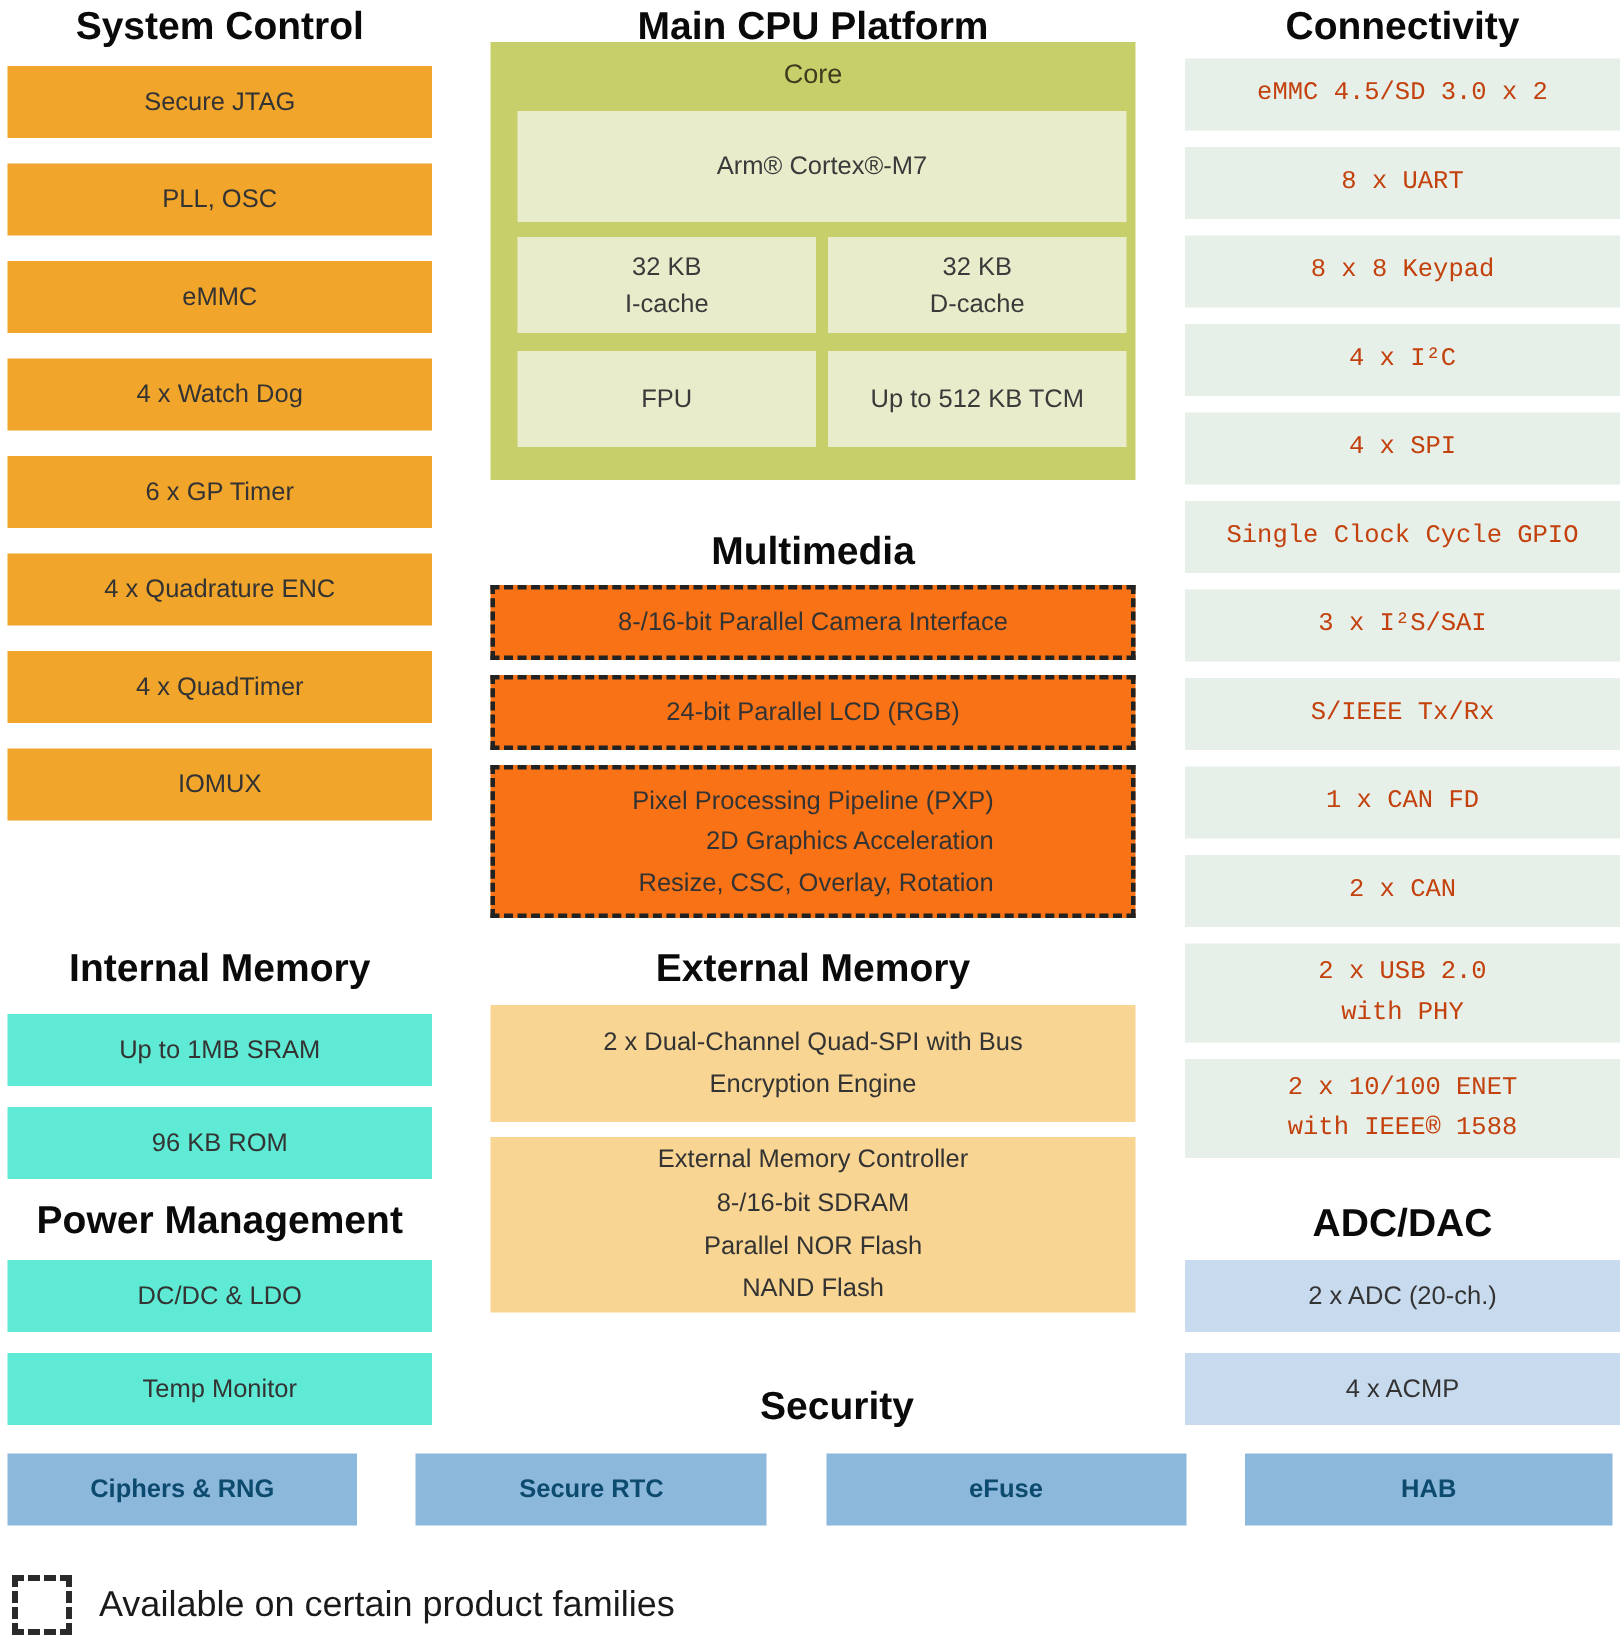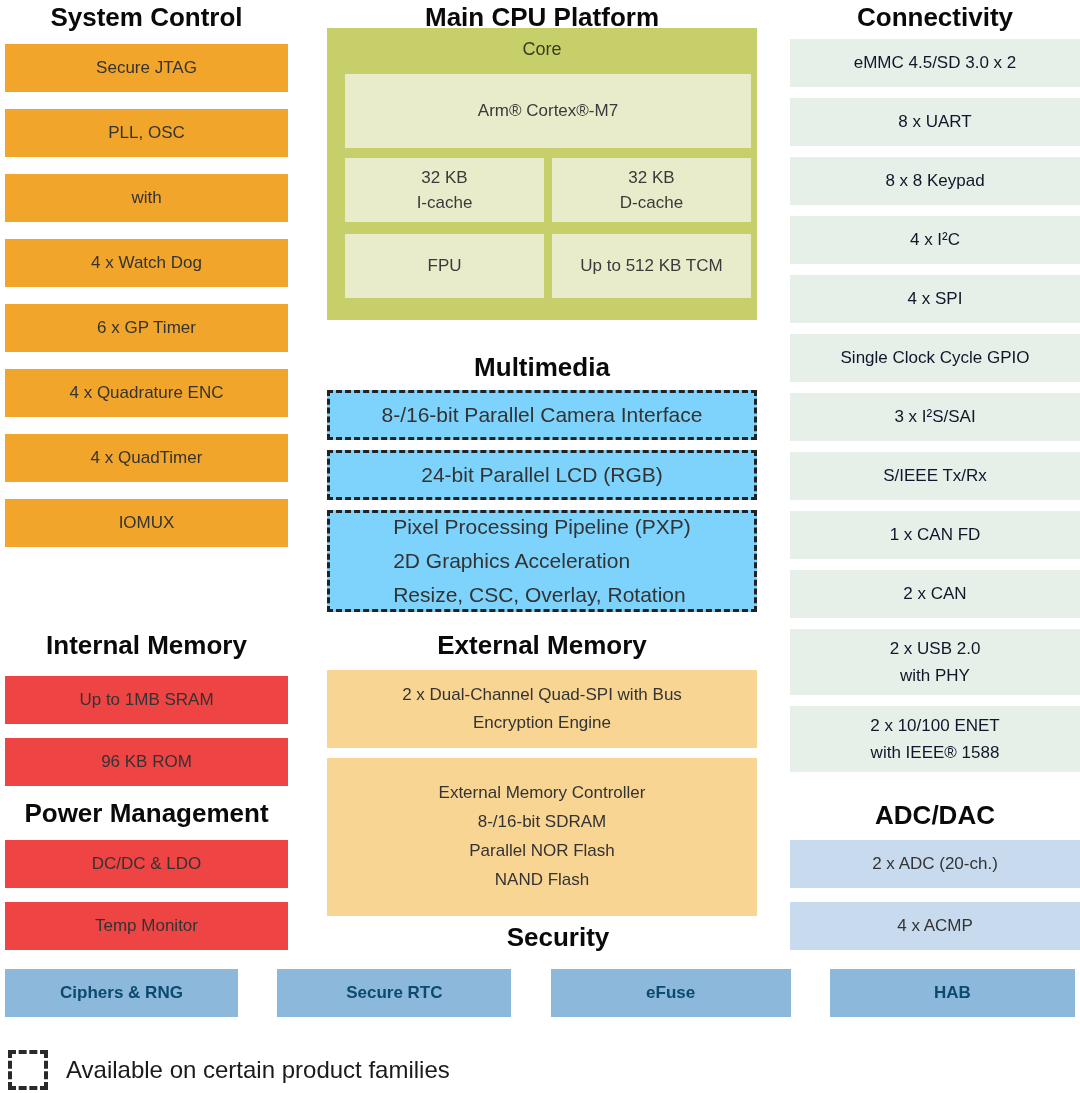--- a/index.html
+++ b/index.html
@@ -19,49 +19,49 @@
   .block{
     display:flex;align-items:center;justify-content:center;text-align:center;
     font-size:17px;line-height:1.6;box-sizing:border-box;white-space:pre-line;
   }
   
   .stack{position:absolute;left:0;width:100%;display:flex;flex-direction:column;}
   .stack-sc{top:44px;gap:17px;}
   .stack-sc .block{height:48px;background:#F2A52B;}
   .stack-im{top:676px;gap:14px;}
   .stack-pm{top:840px;gap:14px;}
-  .lblue .block{height:48px;background:#ef4444;}
+  .lblue .block{height:48px;background:#5eead4;}
   
   .cpu-box{
     position:absolute;top:28px;left:0;width:100%;height:292px;
     background:#C6CF69;box-sizing:border-box;padding-top:8px;
   }
   .core-label{height:26px;line-height:26px;text-align:center;font-size:18px;color:#3c3c1e;}
   .cpu-cell{background:#E9ECCB;display:flex;align-items:center;justify-content:center;
     text-align:center;font-size:17px;line-height:1.5;white-space:pre-line;color:#3a3a3a;}
   .cpu-row{margin:0 6px 0 18px;display:flex;gap:8px;}
   .cpu-arm{margin-top:12px;height:74px;}
   .cpu-caches{margin-top:10px;height:64px;}
   .cpu-fpu{margin-top:12px;height:64px;}
   .cpu-row .cpu-cell{flex:1;height:100%;}
   .cpu-arm .cpu-cell{width:100%;}
   .mm-stack{position:absolute;top:390px;left:0;width:100%;}
   .mm-block{
-    background:#7dd3fc;border:3px dashed #222222;
-    display:flex;align-items:center;justify-content:center;text-align:left;
-    font-size:21px;line-height:1.6;box-sizing:border-box;white-space:pre-line;
+    background:#f97316;border:3px dashed #222222;
+    display:flex;align-items:center;justify-content:center;text-align:right;
+    font-size:17px;line-height:1.6;box-sizing:border-box;white-space:pre-line;
   }
   .mm1{height:50px;}
   .mm2{height:50px;margin-top:10px;}
   .mm3{height:102px;margin-top:10px;line-height:1.62;}
   .em1{position:absolute;top:670px;left:0;width:100%;height:78px;background:#F9D593;line-height:1.62;}
-  .em2{position:absolute;top:758px;left:0;width:100%;height:158px;background:#F9D593;line-height:1.7;}
+  .em2{position:absolute;top:758px;left:0;width:100%;height:117px;background:#F9D593;line-height:1.7;}
   
   .stack-conn{top:39px;gap:11px;}
-  .stack-conn .block{height:48px;background:#E7EFE9;color:#0f172a;}
+  .stack-conn .block{height:48px;background:#E7EFE9;color:#c2410c;font-family:Liberation Mono, monospace;}
   .stack-conn .block.tall{height:66px;}
   .stack-adc{top:840px;gap:14px;}
   .stack-adc .block{height:48px;background:#C8DBEE;}
   
   .sec-title-security{left:343px;width:430px;top:920px;}
   .security-row{
     position:absolute;left:5px;top:969px;width:1070px;height:48px;
     display:grid;grid-template-columns:233px 234px 240px 245px;justify-content:space-between;
   }
   .security-row .block{height:48px;background:#8CB8DC;font-weight:bold;color:#0c4a6e;}
@@ -78,21 +78,21 @@
 </head>
 <body>
 
 <div>
 
   <div class="col col-left">
     <div class="sec-title" style="top:0;">System Control</div>
     <div class="stack stack-sc">
       <div class="block">Secure JTAG</div>
       <div class="block">PLL, OSC</div>
-      <div class="block">with</div>
+      <div class="block">eMMC</div>
       <div class="block">4 x Watch Dog</div>
       <div class="block">6 x GP Timer</div>
       <div class="block">4 x Quadrature ENC</div>
       <div class="block">4 x QuadTimer</div>
       <div class="block">IOMUX</div>
     </div>
 
     <div class="sec-title" style="top:628px;">Internal Memory</div>
     <div class="stack stack-im lblue">
       <div class="block">Up to 1MB SRAM</div>

